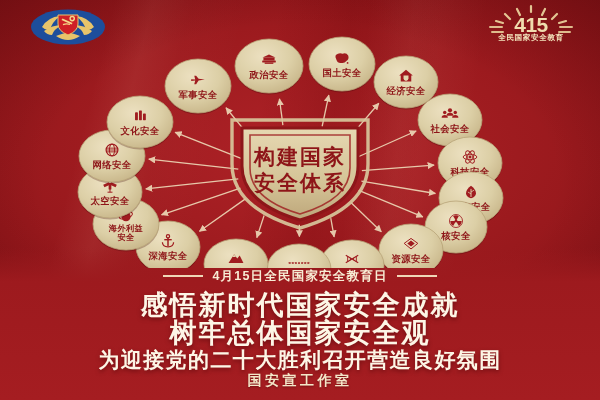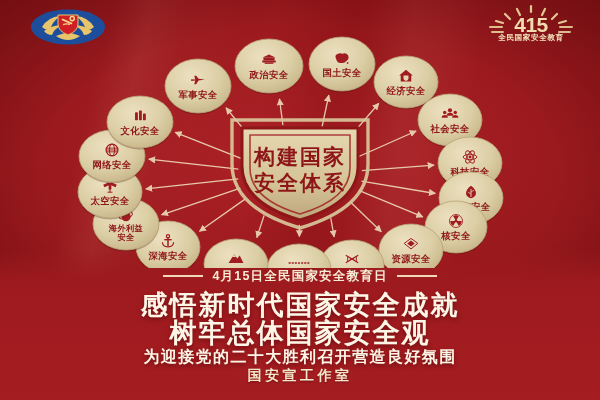--- a/index.html
+++ b/index.html
@@ -92,21 +92,21 @@
     color: #fdf6e6;
     font-weight: bold;
     line-height: 1.04;
     letter-spacing: 2px;
     text-shadow: 0 2px 4px rgba(70,3,6,.55);
     white-space: nowrap;
   }
   .hl1 { font-size: 27px; }
   .hl2 { font-size: 27px; margin-top: 1px; }
   .hl3 {
-    font-size: 16px; margin-top: 2px;
+    font-size: 21px; margin-top: 2px;
     letter-spacing: 1.4px;
   }
   .signature {
     margin-top: 1px;
     font-size: 14px;
     letter-spacing: 3.5px;
     color: #f4e6c8;
     font-weight: bold;
     text-shadow: 0 1px 2px rgba(70,3,6,.5);
   }

